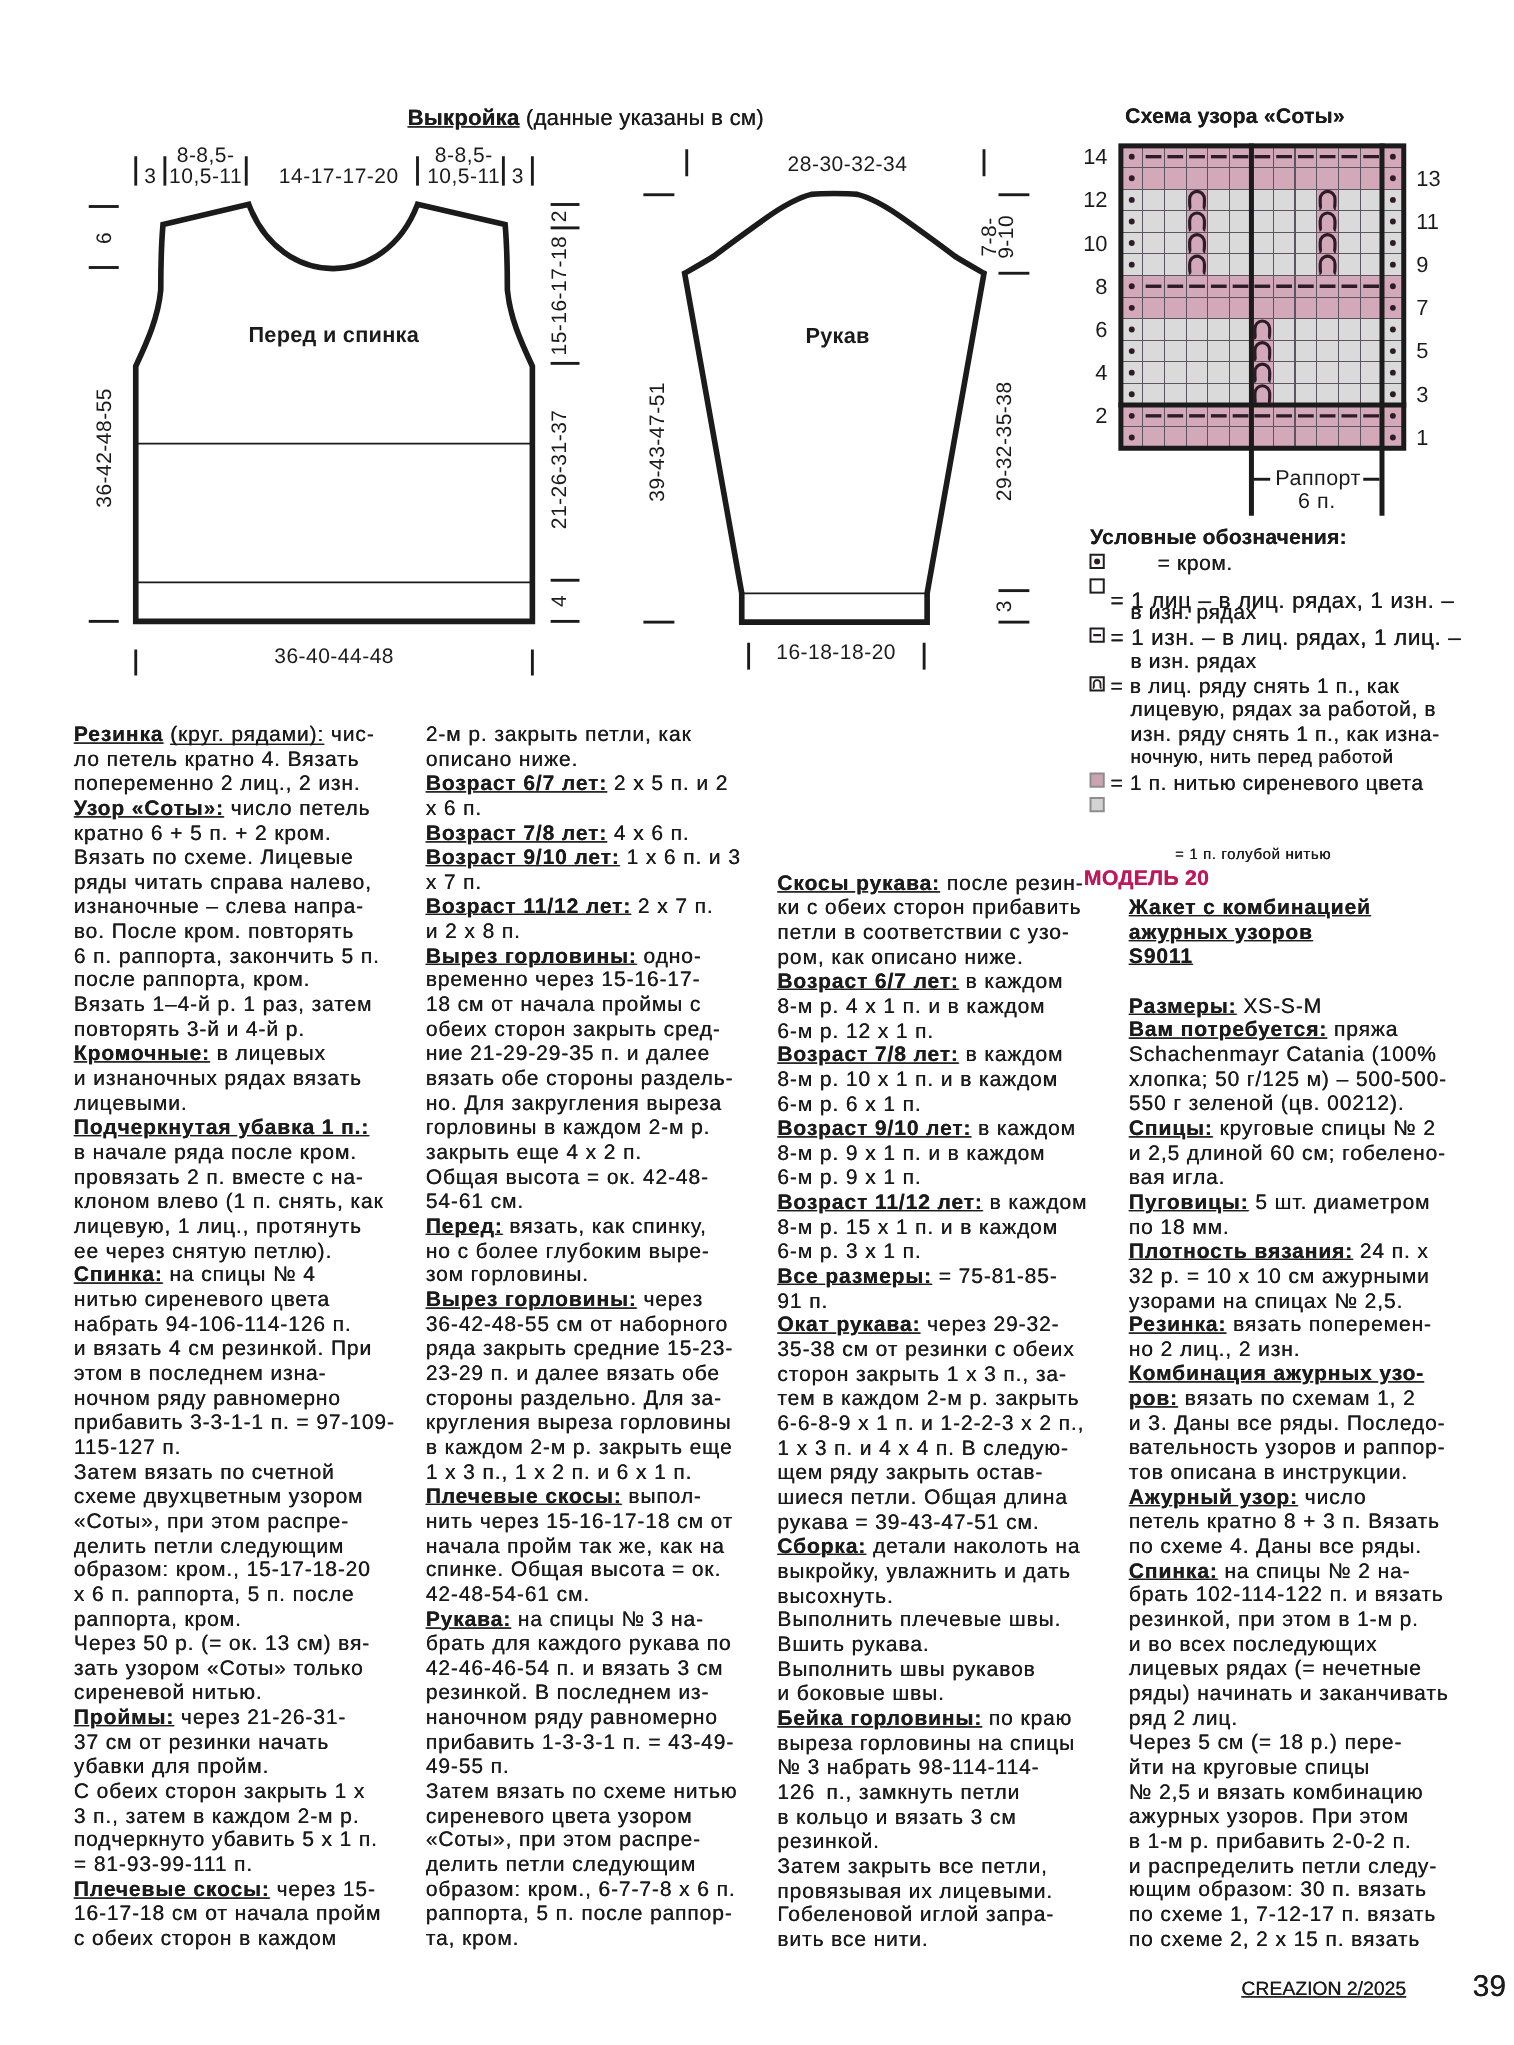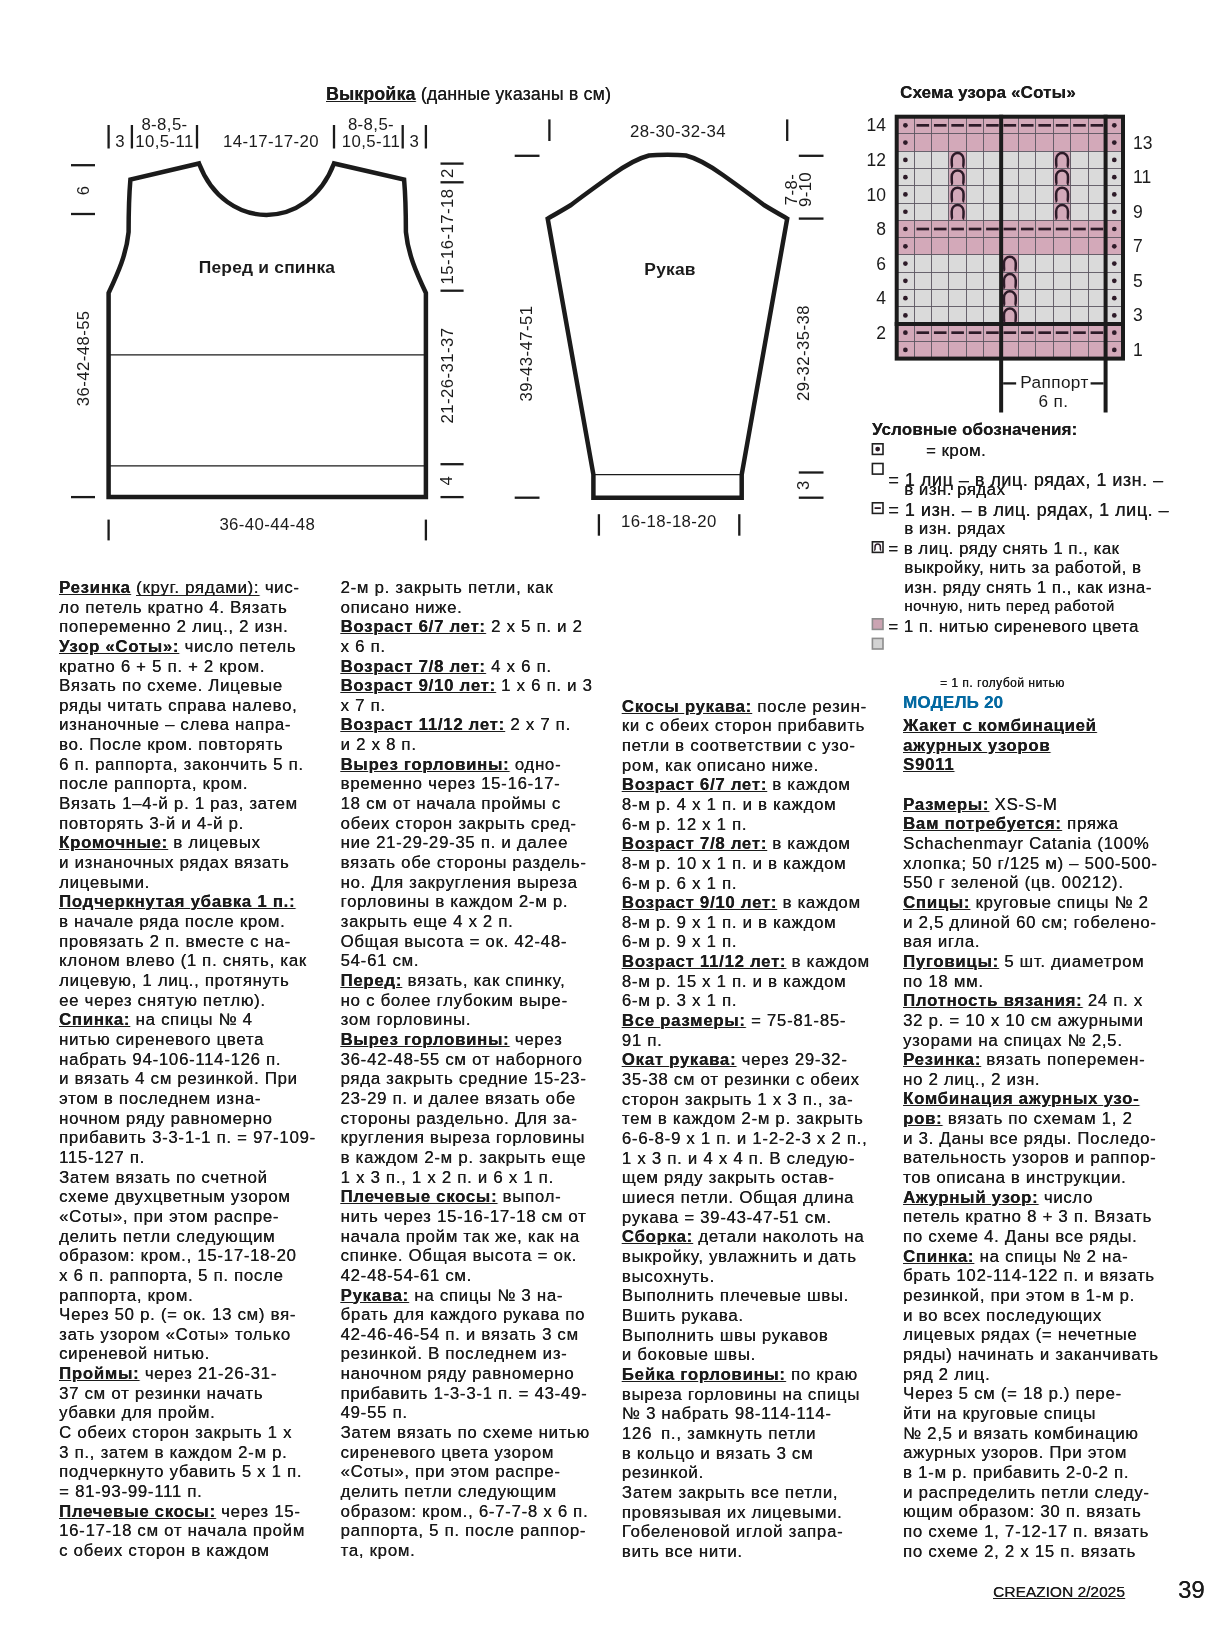--- a/index.html
+++ b/index.html
@@ -281,21 +281,21 @@
 <div class="abs" style="left:900px;top:83.0px;font-size:16.9px;letter-spacing:0.2px;font-weight:bold;">Схема узора «Соты»</div>
 
 <div class="abs" style="left:872px;top:420.1px;font-size:16.8px;letter-spacing:0.2px;font-weight:bold;">Условные обозначения:</div>
 
 <div class="abs" style="left:926px;top:441.0px;font-size:16.8px;letter-spacing:0.5px;">= кром.</div>
 <div class="abs" style="left:888.3px;top:470px;font-size:18px;letter-spacing:0.5px;">= 1 лиц – в лиц. рядах, 1 изн. –</div>
 <div class="abs" style="left:904.3px;top:480.1px;font-size:16.8px;letter-spacing:0.5px;">в изн. рядах</div>
 <div class="abs" style="left:888.3px;top:499.8px;font-size:18px;letter-spacing:0.5px;">= 1 изн. – в лиц. рядах, 1 лиц. –</div>
 <div class="abs" style="left:904.3px;top:519.2px;font-size:16.8px;letter-spacing:0.5px;">в изн. рядах</div>
 <div class="abs" style="left:888.3px;top:538.9px;font-size:16.8px;letter-spacing:0.5px;">= в лиц. ряду снять 1 п., как</div>
-<div class="abs" style="left:904.3px;top:558.3px;font-size:16.8px;letter-spacing:0.5px;">выкройку, нить за работой, в</div>
+<div class="abs" style="left:904.3px;top:558.3px;font-size:16.8px;letter-spacing:0.5px;">лицевую, рядах за работой, в</div>
 <div class="abs" style="left:904.3px;top:577.7px;font-size:16.8px;letter-spacing:0.5px;">изн. ряду снять 1 п., как изна-</div>
 <div class="abs" style="left:904.3px;top:597.1px;font-size:15px;letter-spacing:0.5px;">ночную, нить перед работой</div>
 <div class="abs" style="left:888.3px;top:616.5px;font-size:16.8px;letter-spacing:0.5px;">= 1 п. нитью сиреневого цвета</div>
 <div class="abs" style="left:940px;top:635.9px;font-size:12px;letter-spacing:0.5px;margin-top:40px;">= 1 п. голубой нитью</div>
 
 <div class="col" style="left:59.0px; top:577.9px; width:262px;">
 <div><b>Резинка</b> <u>(круг. рядами):</u> чис-</div>
 <div>ло петель кратно 4. Вязать</div>
 <div>попеременно 2 лиц., 2 изн.</div>
 <div><b>Узор «Соты»:</b> число петель</div>
@@ -440,21 +440,21 @@
 <div>№ 3 набрать 98-114-114-</div>
 <div>126 п., замкнуть петли</div>
 <div>в кольцо и вязать 3 см</div>
 <div>резинкой.</div>
 <div>Затем закрыть все петли,</div>
 <div>провязывая их лицевыми.</div>
 <div>Гобеленовой иглой запра-</div>
 <div>вить все нити.</div>
 </div>
 
-<div class="abs" style="left:903px;top:692.7px;font-size:17.0px;letter-spacing:0.2px;font-weight:bold;color:#0369a1;">МОДЕЛЬ 20</div>
+<div class="abs" style="left:867px;top:692.7px;font-size:17.0px;letter-spacing:0.2px;font-weight:bold;color:#be185d;">МОДЕЛЬ 20</div>
 
 <div class="col" style="left:903.0px; top:716.0px; width:262px;">
 <div><b>Жакет с комбинацией</b></div>
 <div><b>ажурных узоров</b></div>
 <div><b>S9011</b></div>
 <div>&nbsp;</div>
 <div><b>Размеры:</b> XS-S-M</div>
 <div><b>Вам потребуется:</b> пряжа</div>
 <div>Schachenmayr Catania (100%</div>
 <div>хлопка; 50 г/125 м) – 500-500-</div>

